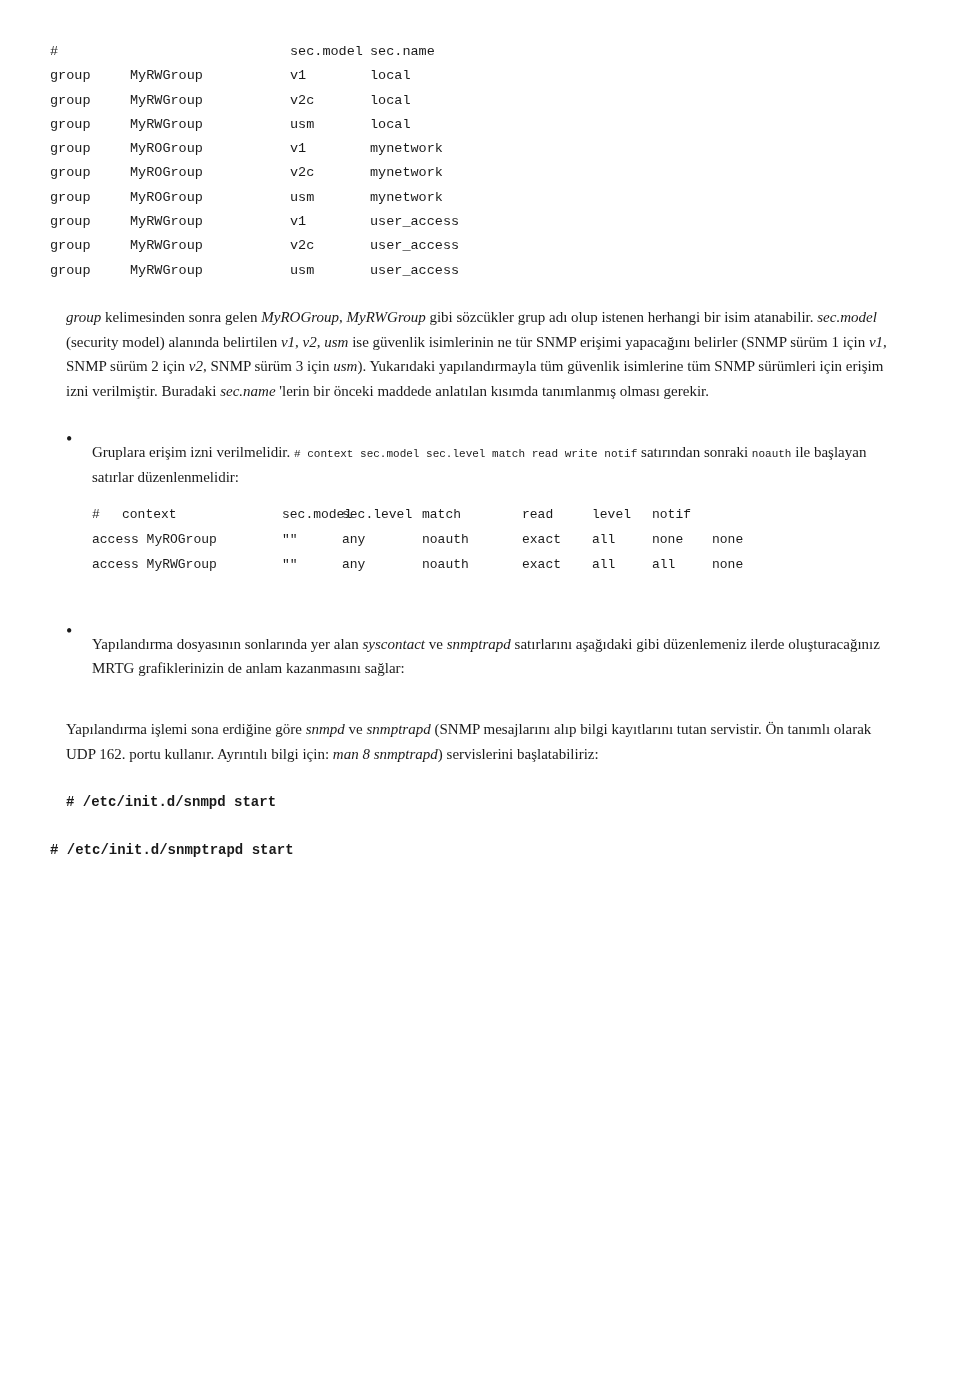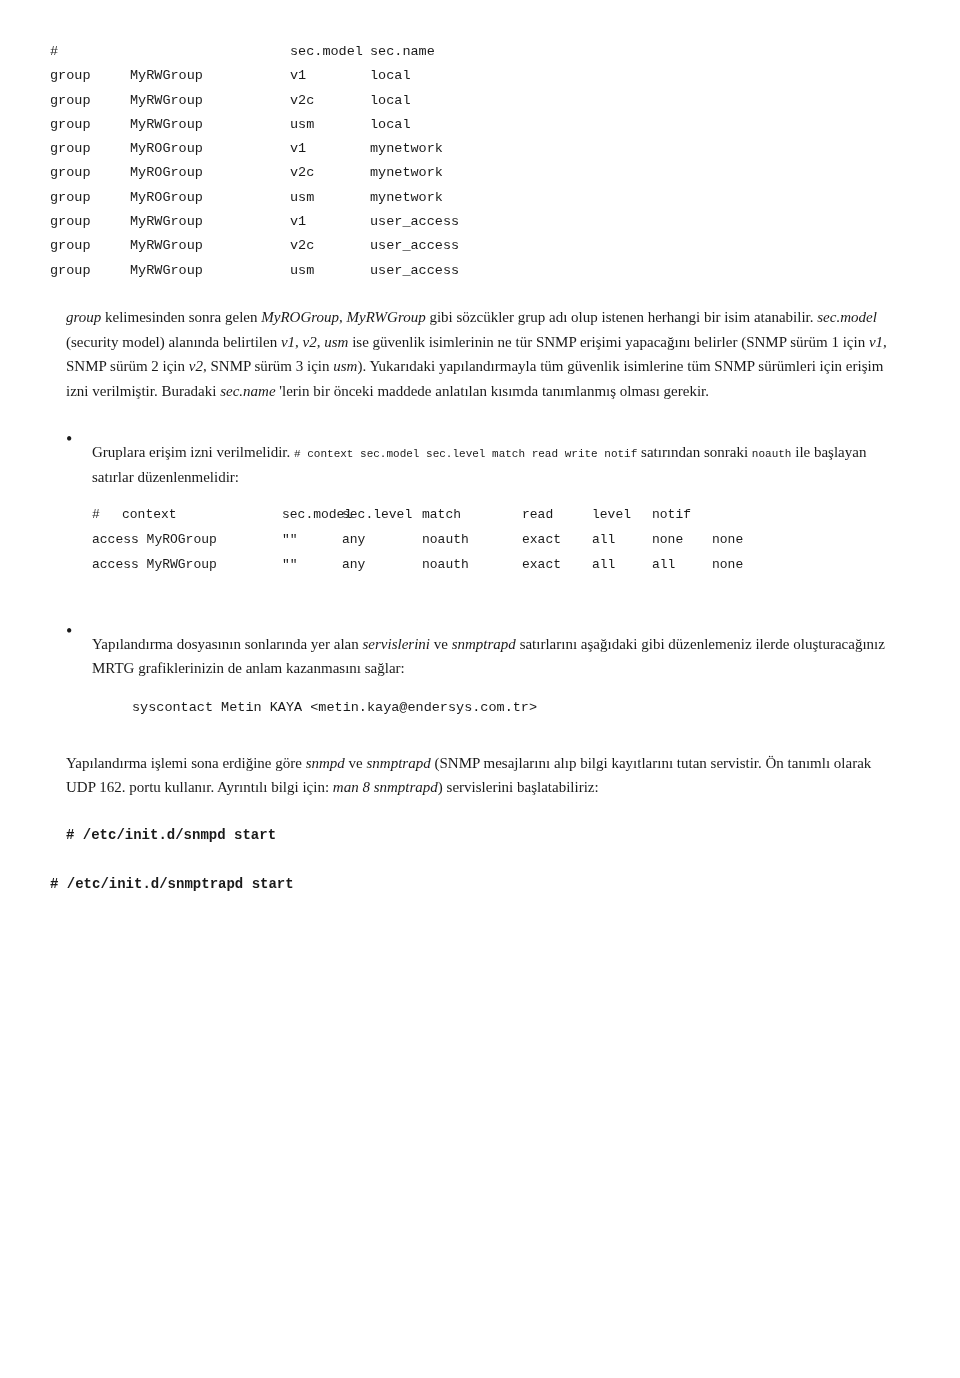--- a/index.html
+++ b/index.html
@@ -153,23 +153,22 @@
       </div>
     </div>
 
   </div>
 </div>
 
 <div class="bullet-item section-gap">
   <span class="bullet-dot">•</span>
   <div class="bullet-content">
     <div class="prose">
-      Yapılandırma dosyasının sonlarında yer alan <em>servislerini</em> ve <em>snmptrapd</em> satırlarını aşağıdaki gibi düzenlemeniz ilerde oluşturacağınız MRTG grafiklerinizin de anlam kazanmasını sağlar:
+      Yapılandırma dosyasının sonlarında yer alan <em>syscontact</em> ve <em>snmptrapd</em> satırlarını aşağıdaki gibi düzenlemeniz ilerde oluşturacağınız MRTG grafiklerinizin de anlam kazanmasını sağlar:
     </div>
-    <div class="syscode">syscontact  Metin KAYA &lt;metin.kaya@endersys.com.tr&gt;</div>
   </div>
 </div>
 
 <div class="prose section-gap">
   Yapılandırma işlemi sona erdiğine göre <em>snmpd</em> ve <em>snmptrapd</em> (SNMP mesajlarını alıp bilgi kayıtlarını tutan servistir. Ön tanımlı olarak UDP 162. portu kullanır. Ayrıntılı bilgi için: <em>man 8 snmptrapd</em>) servislerini başlatabiliriz:
 </div>
 
 <div class="bold-code section-gap"># /etc/init.d/snmpd start</div>
 <div class="bold-code"># /etc/init.d/snmptrapd start</div>
 

